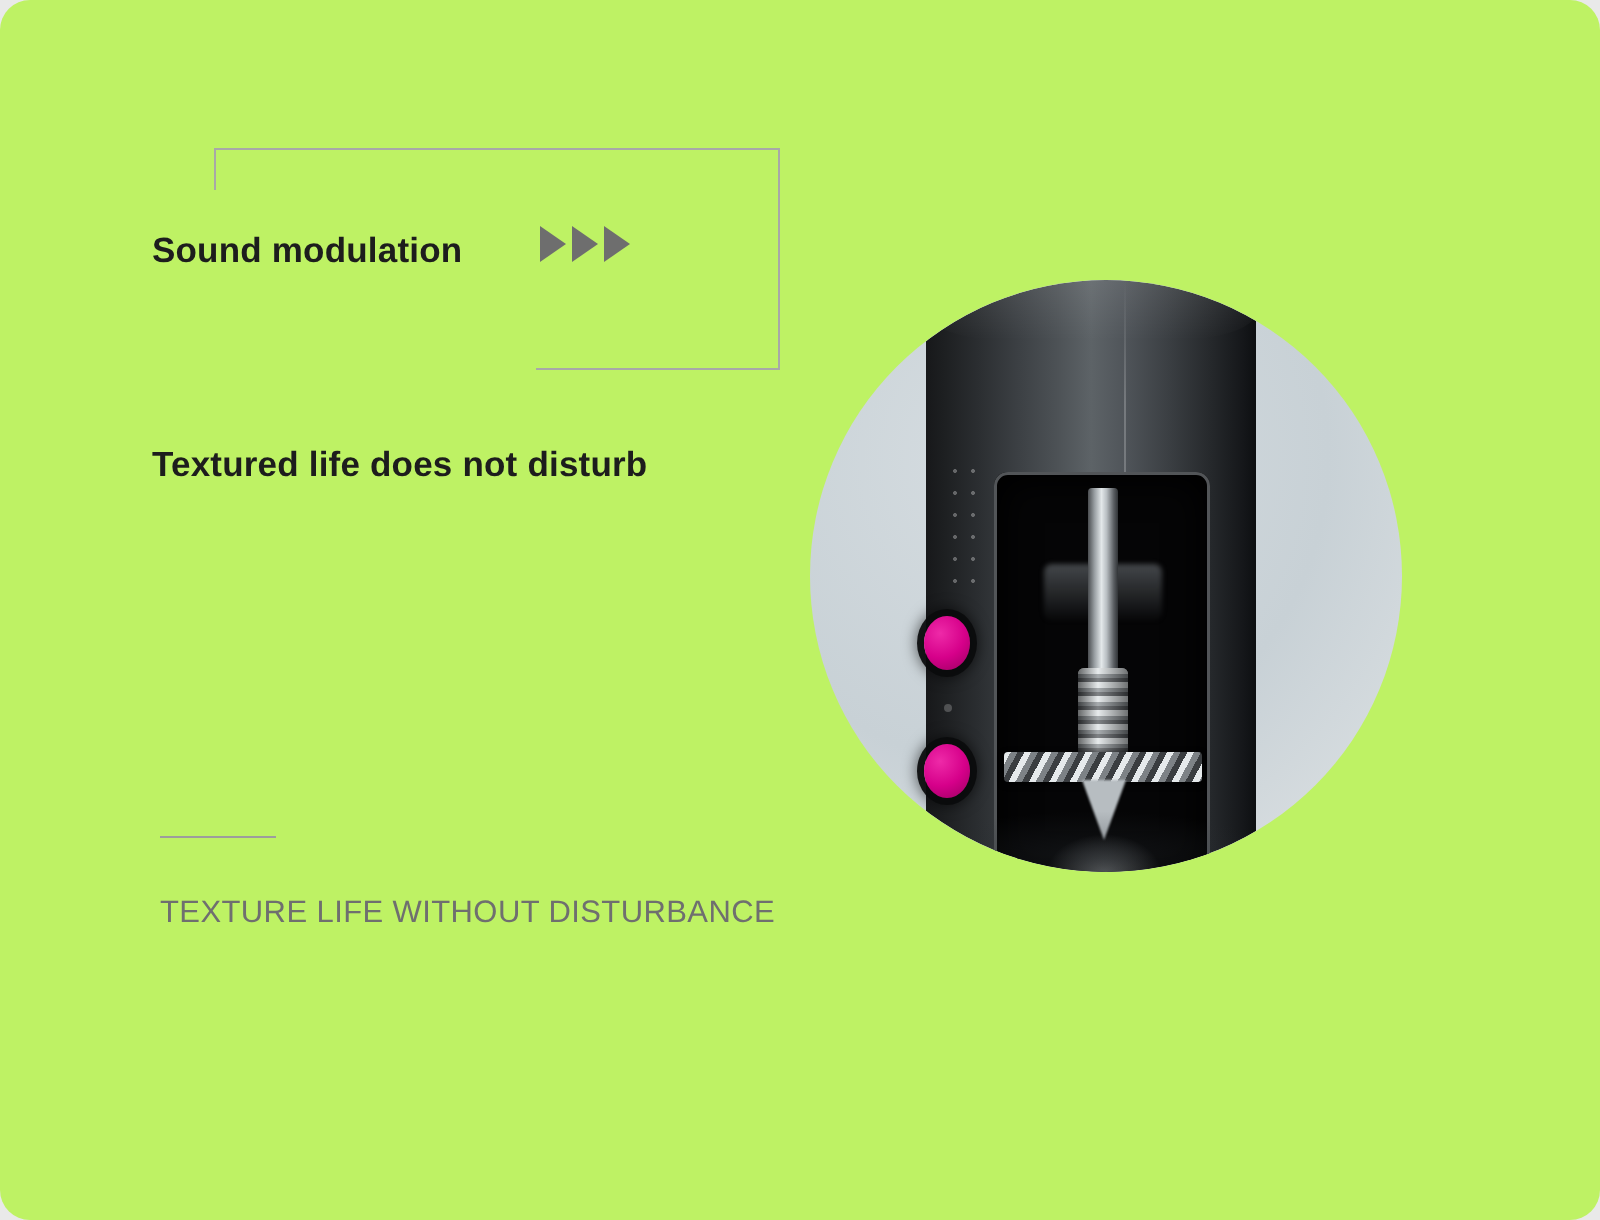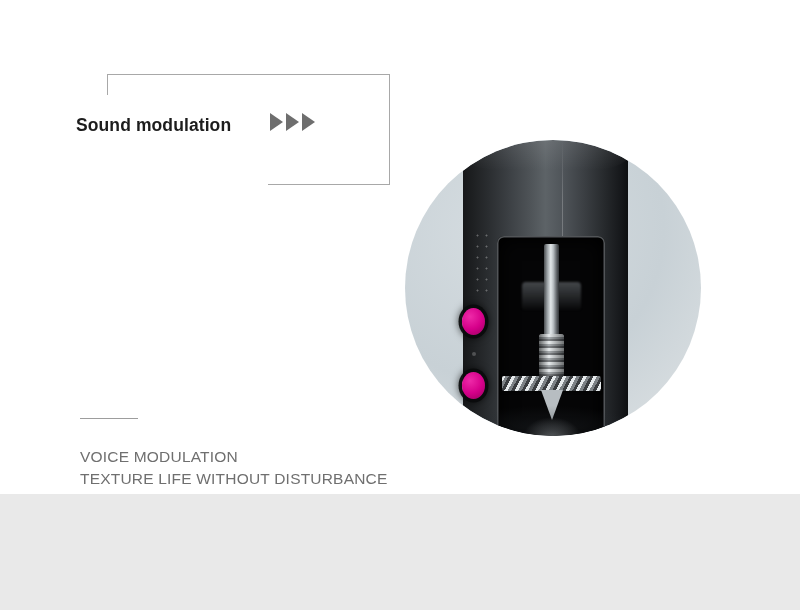--- a/index.html
+++ b/index.html
@@ -10,23 +10,24 @@
   body {
     width: 800px;
     height: 610px;
     background: #e9e9e9;
     font-family: "Liberation Sans", sans-serif;
     overflow: hidden;
   }
   .banner {
     position: relative;
     width: 800px;
-    height: 494px;
-    background: #ffffff;
-    overflow: hidden;
+    height: 610px;
+    background: #bef264;
+    overflow: hidden;
+    border-radius: 15px;
   }
 
   
   .text-panel {
     position: absolute;
     left: 0;
     top: 0;
     width: 420px;
     height: 610px;
   }
@@ -314,30 +315,30 @@
     <div class="frame">
       <div class="frame-top"></div>
       <div class="frame-left-stub"></div>
       <div class="frame-right"></div>
       <div class="frame-bottom"></div>
     </div>
 
     <div class="heading heading-1">Sound modulation</div>
 
 
+    <div class="heading heading-3">Textured life does not disturb</div>
 
     <div class="arrows">
       <span class="arrow"></span>
       <span class="arrow"></span>
       <span class="arrow"></span>
     </div>
 
     <div class="caption-rule"></div>
     <ul class="caption-list">
-      <li class="caption-line">VOICE MODULATION</li>
       <li class="caption-line">TEXTURE LIFE WITHOUT DISTURBANCE</li>
     </ul>
   </div>
 
   <div class="photo-stage">
     <div class="photo-circle">
       <div class="product-clip">
 
         <div class="product-body"></div>
         <div class="product-top"></div>

